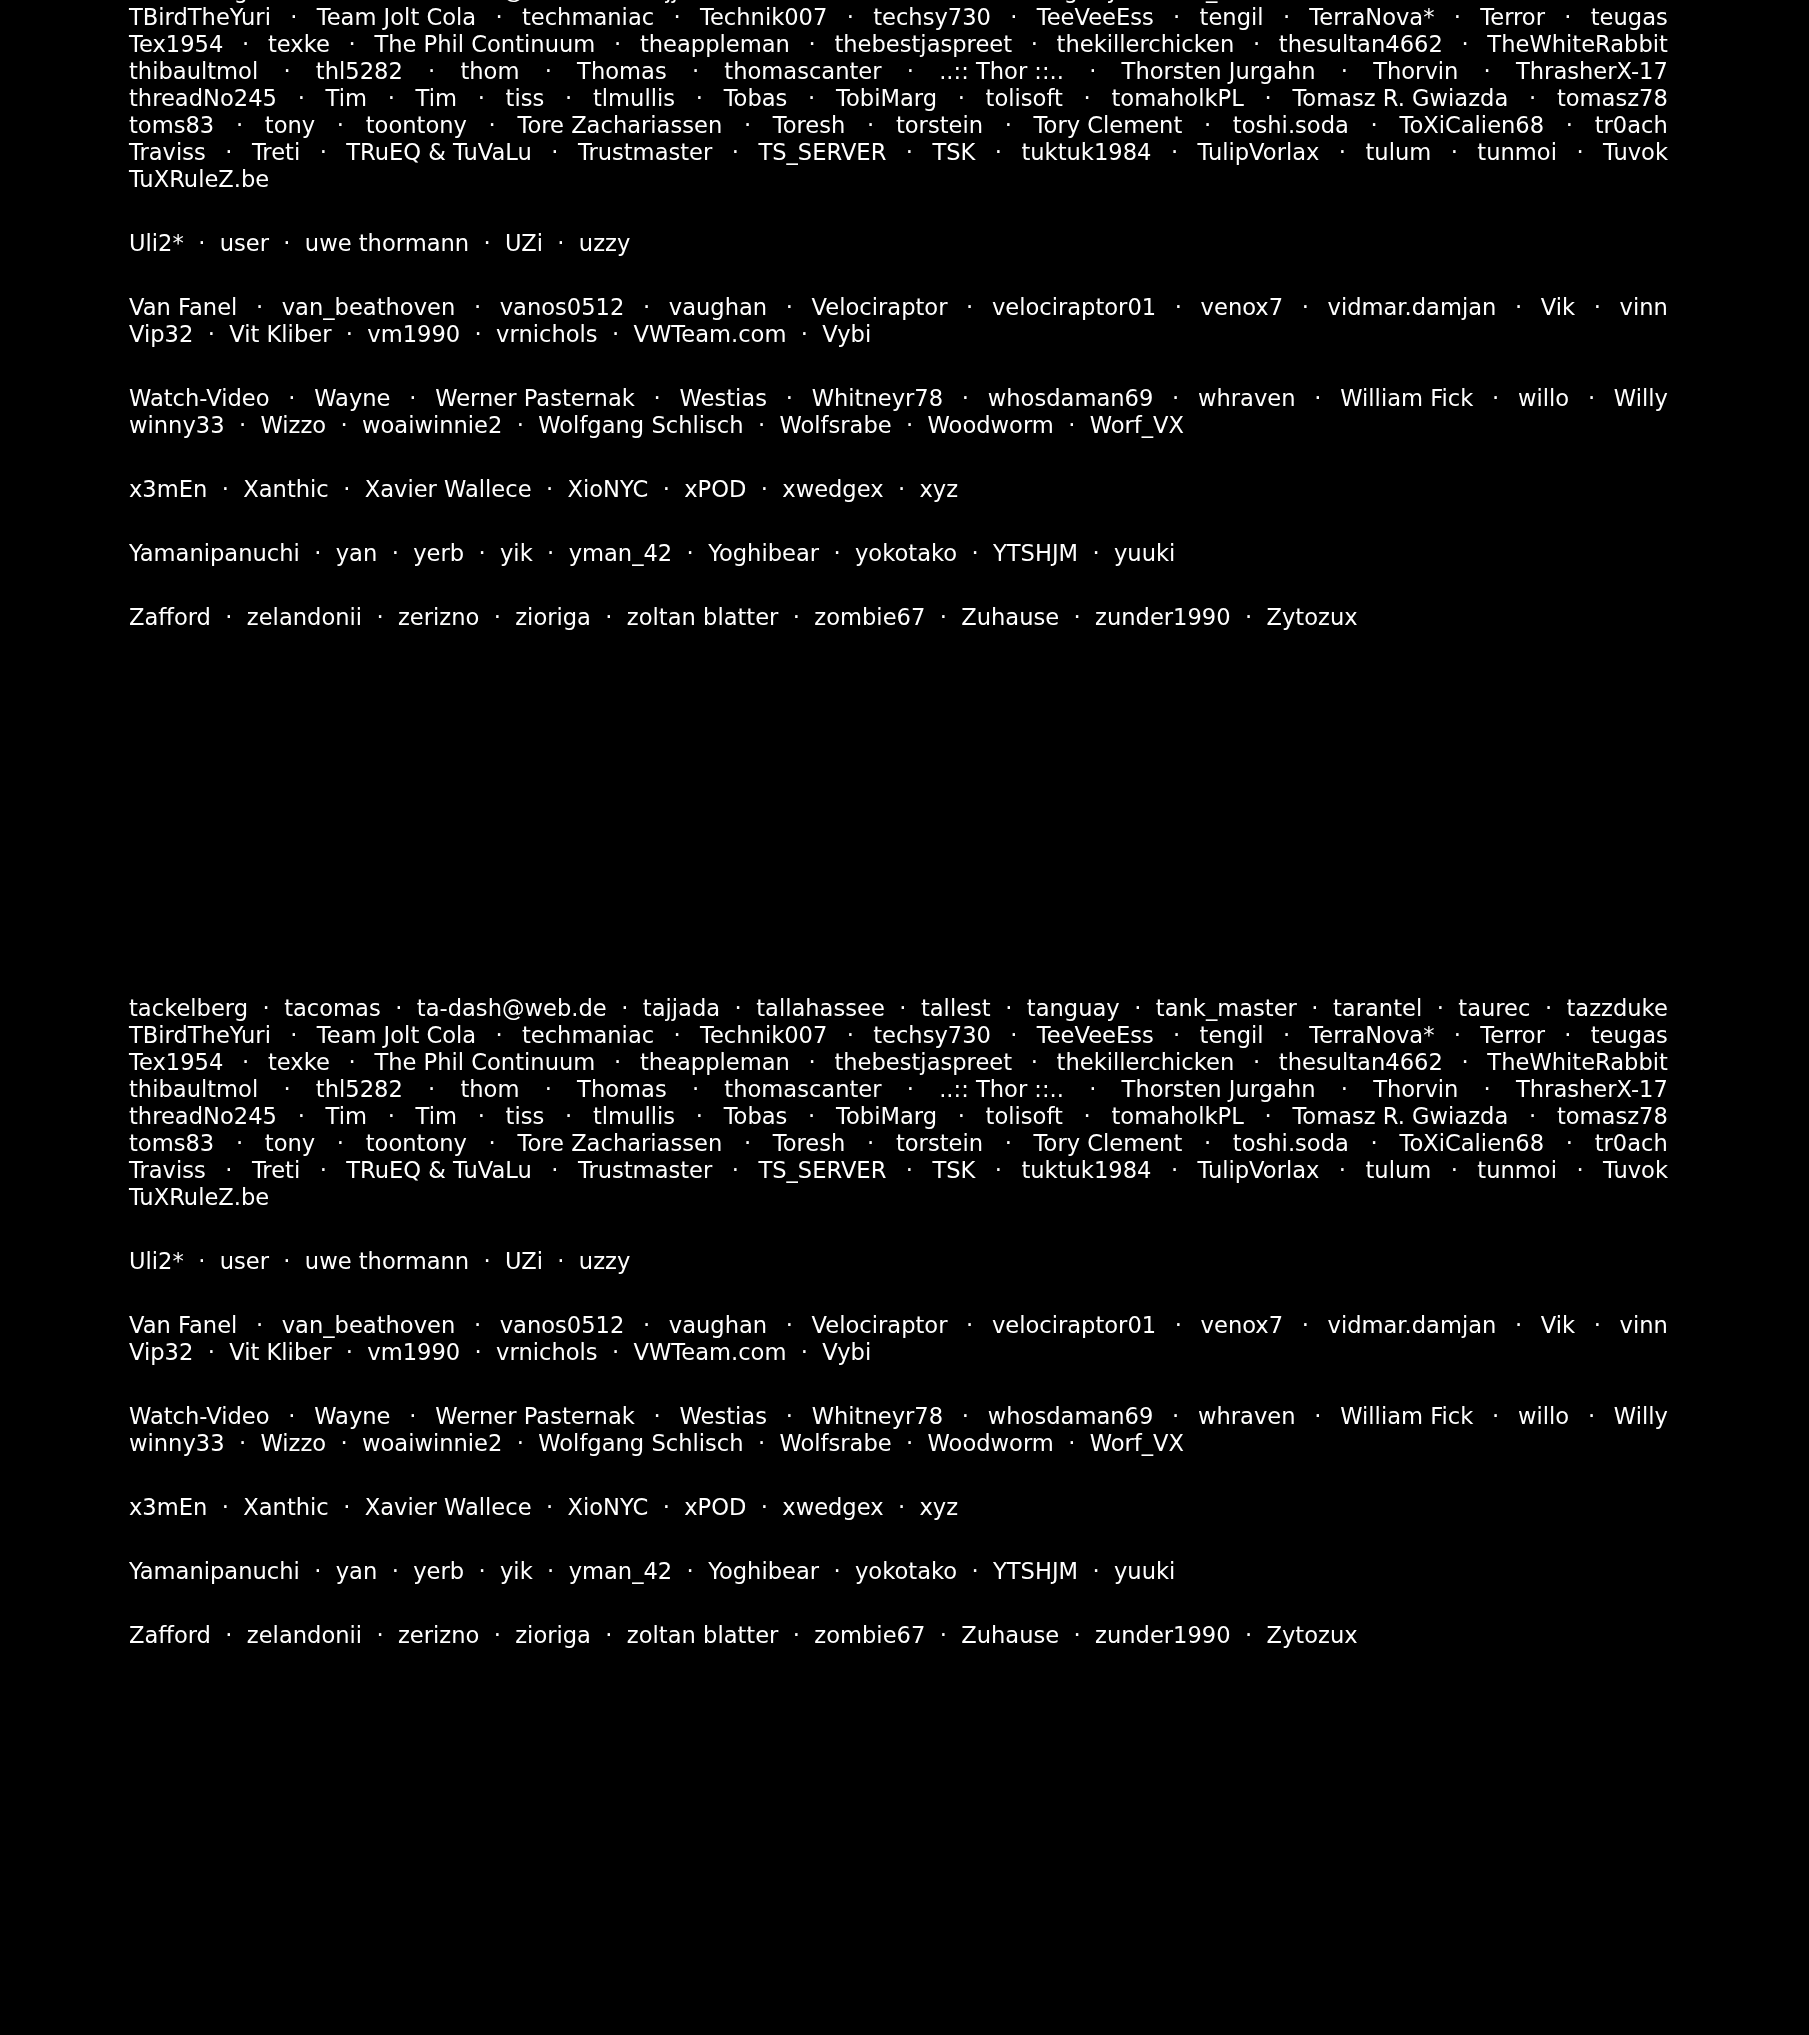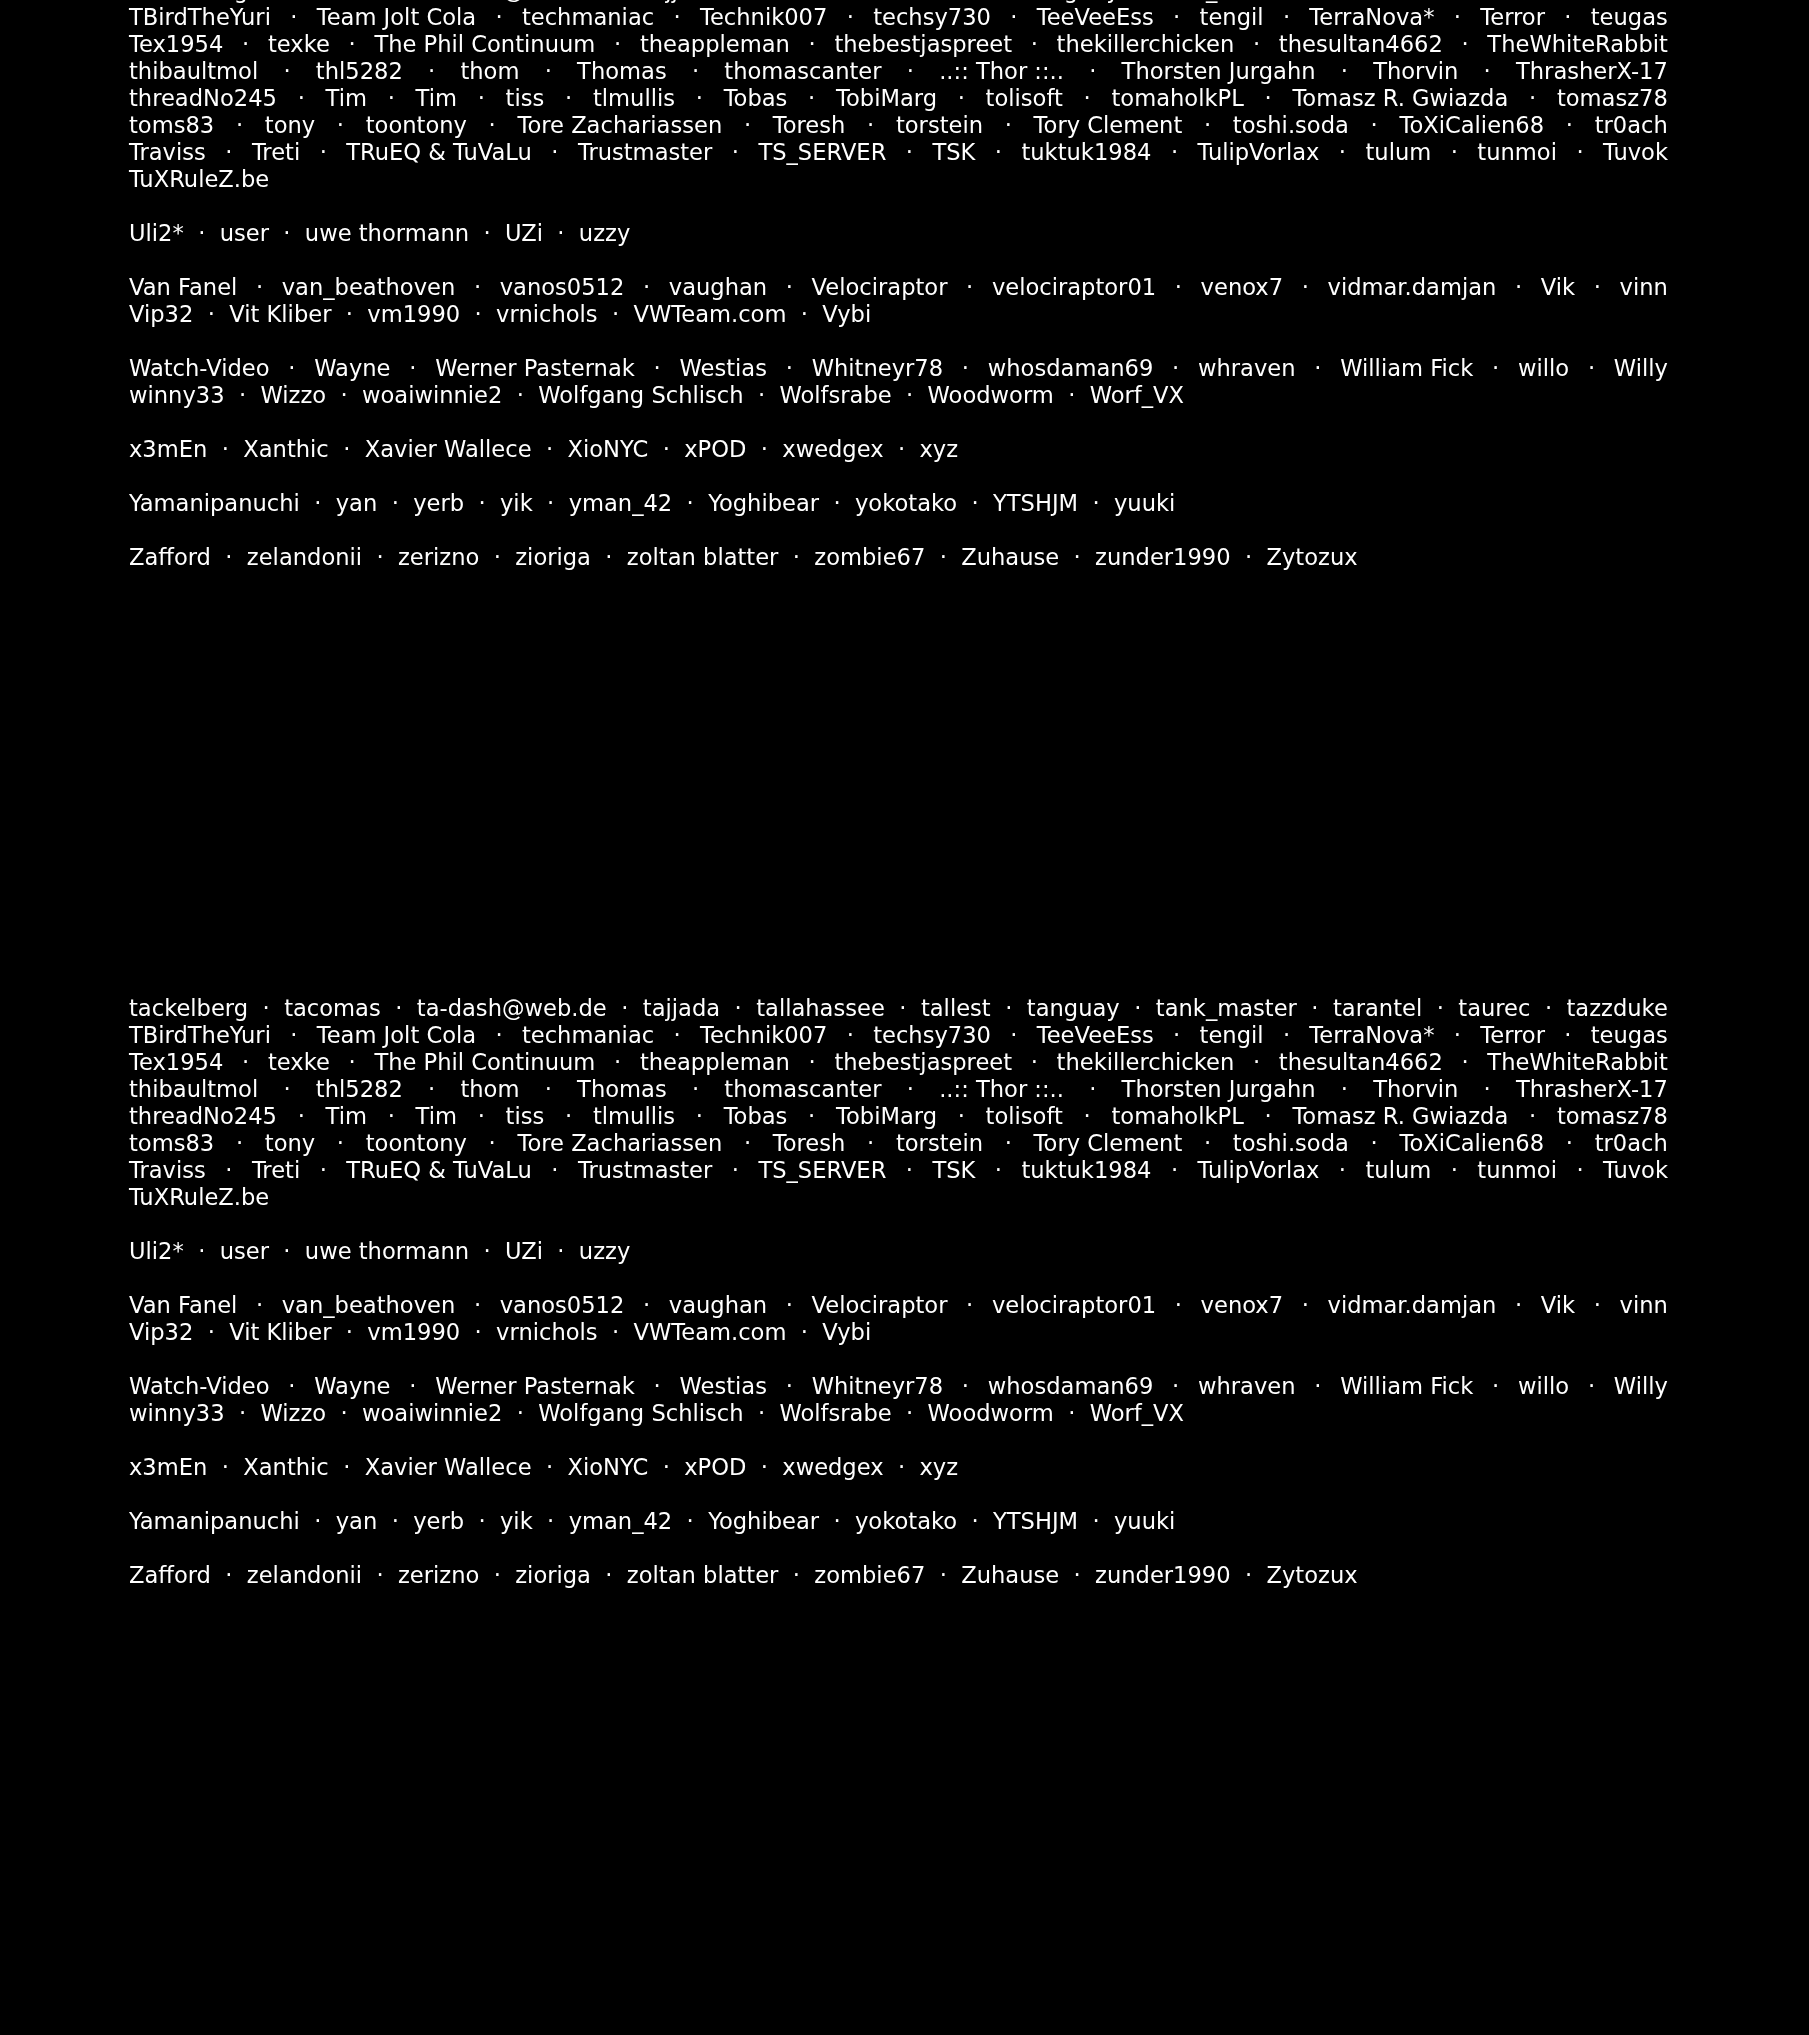--- a/index.html
+++ b/index.html
@@ -19,21 +19,21 @@
     width: 1539px;
     color: #ffffff;
     font-family: "DejaVu Sans", sans-serif;
     font-size: 22.6px;
     line-height: 27px;
     font-weight: 400;
   }
   .credits-block.block-top    { top: -22.6px; }   
   .credits-block.block-bottom { top: 995px; }  
   .para { margin: 0; }
-  .para + .para { margin-top: 27px; }           
+  .para + .para { margin-top: 37px; }           
   .line {
     height: 27px;
     white-space: pre;
     overflow: visible;
   }
   .line.justify {
     display: flex;
     justify-content: space-between; 
   }
   .line .name, .line .sep {

